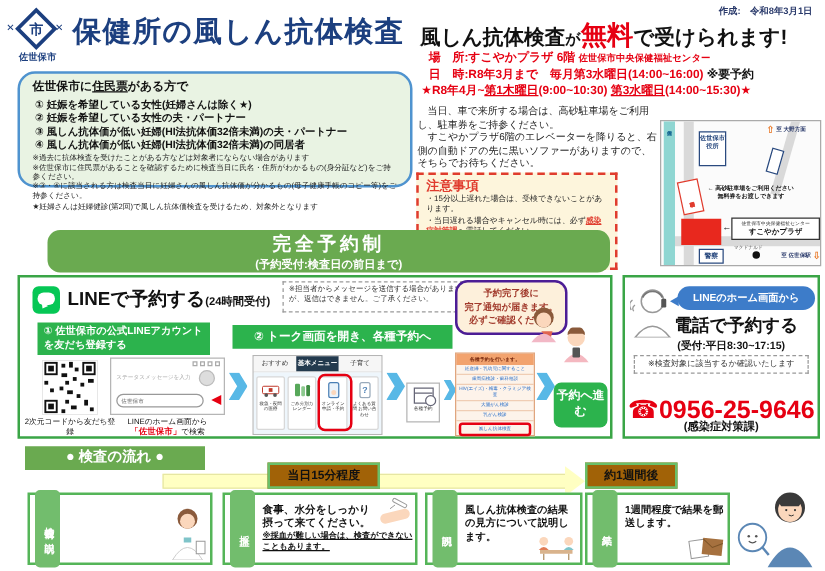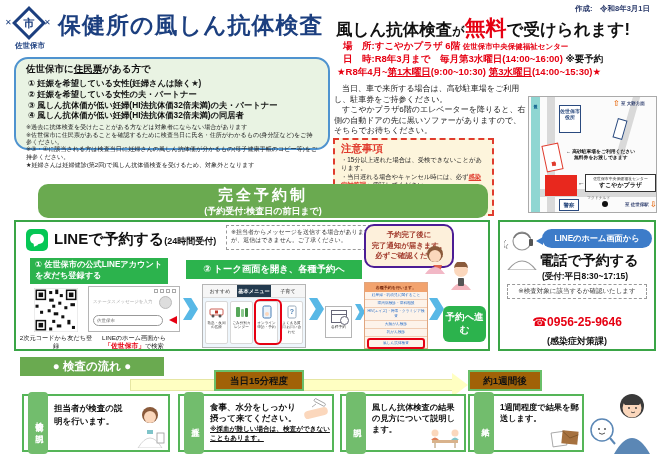--- a/index.html
+++ b/index.html
@@ -158,21 +158,21 @@
   .tel-bubble { position:absolute; left:42px; top:7px; width:110px; height:19px; background:#3d7cc9;
      border-radius:10px; color:#fff; font-size:8.2px; font-weight:bold; text-align:center; line-height:19px; }
   .tel-bubble:before { content:""; position:absolute; left:-6px; top:8px; width:0; height:0;
      border-top:4px solid transparent; border-bottom:4px solid transparent; border-right:7px solid #3d7cc9; }
   .tel-title { position:absolute; left:26px; top:30px; width:126px; font-size:14px; font-weight:bold; text-align:center; }
   .tel-hours { position:absolute; left:18px; top:49px; width:134px; font-size:8.5px; font-weight:bold; text-align:center; }
   .tel-note { position:absolute; left:7px; top:62px; width:140px; border:1px dashed #999; font-size:6.5px;
      text-align:center; padding:2px 0; color:#333; }
   .tel-contact { position:absolute; left:10px; top:80px; width:134px; font-size:10.5px; font-weight:bold; text-align:center; }
   .tel-number { position:absolute; left:0; top:93px; width:154px; text-align:center; color:#e60012;
-     font-size:12px; font-weight:bold; }
+     font-size:20px; font-weight:bold; }
   .tel-dept { position:absolute; left:10px; top:113px; width:134px; font-size:9px; font-weight:bold; text-align:center; }
 
   
   .flow-banner { position:absolute; left:20px; top:357px; width:144px; height:19px; background:#6aaa50;
      color:#fff; font-size:11.5px; font-weight:bold; text-align:center; line-height:19px; }
   .tl-bar { position:absolute; left:130px; top:379px; width:324px; height:12px; background:#ffffc2; border:1px solid #e6e6a3; }
   .tl-head { position:absolute; left:452px; top:373px; width:0; height:0;
      border-top:12px solid transparent; border-bottom:12px solid transparent; border-left:16px solid #ffffc2; }
   .tl-label { position:absolute; top:370px; height:21px; background:#a16207; border:2px solid #6abf69;
      font-size:9.5px; font-weight:bold; text-align:center; line-height:17px; }
@@ -443,21 +443,20 @@
   <div class="flow-banner">● 検査の流れ ●</div>
   <div class="tl-bar"></div>
   <div class="tl-head"></div>
   <div class="tl-label" style="left:214px;width:90px;">当日15分程度</div>
   <div class="tl-label" style="left:468px;width:74px;">約1週間後</div>
 
   <div class="card" style="left:22px;width:148px;">
     <div class="card-tab">
         <span>検査前の説明</span>
       </div>
-    <div class="card-text" style="margin-right:36px;">担当者が検査の説明を行います。</div>
     <svg class="ill" width="32" height="42" viewBox="0 0 32 42">
       <circle cx="16" cy="9" r="8" fill="#8a5a3b"></circle>
         <circle cx="16" cy="11" r="6" fill="#fbd7bc"></circle>
       <path d="M4,42 Q16,22 28,42 Z" fill="#fff" stroke="#ccc" stroke-width="0.8"></path>
       <rect x="13" y="24" width="6" height="4" fill="#7fc4c9"></rect>
         <rect x="23" y="27" width="7" height="10" fill="#fff" stroke="#999" stroke-width="0.8"></rect>
     </svg>
   </div>
 
   <div class="card" style="left:178px;width:156px;">

